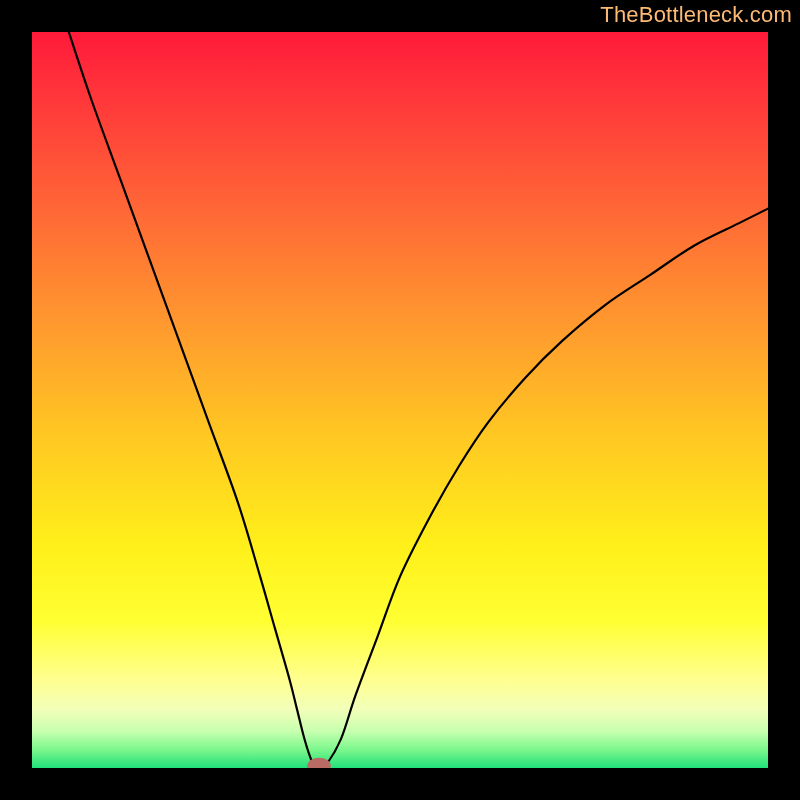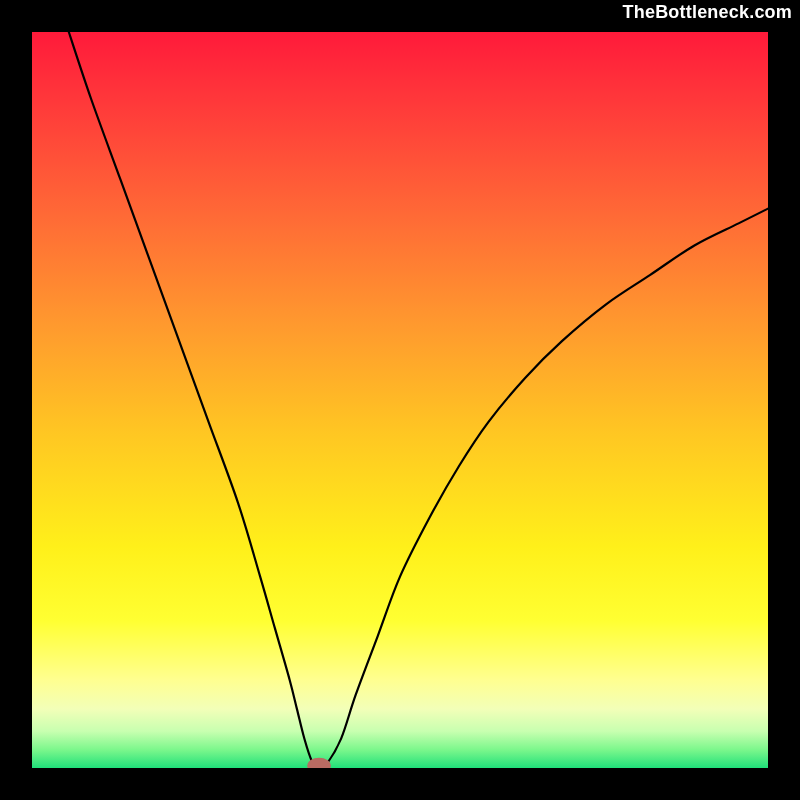--- a/index.html
+++ b/index.html
@@ -23,23 +23,23 @@
     position: absolute;
     top: 32px;
     left: 32px;
     width: 736px;
     height: 736px;
   }
   .watermark {
     position: absolute;
     top: 2px;
     right: 8px;
-    color: #ffffff;
-    font-size: 18px;
-    font-weight: 700;
+    color: #fdba74;
+    font-size: 22px;
+    font-weight: 400;
     letter-spacing: 0.2px;
   }
   svg {
     display: block;
   }
 </style>
 </head>
 <body>
 
 <div class="frame">

